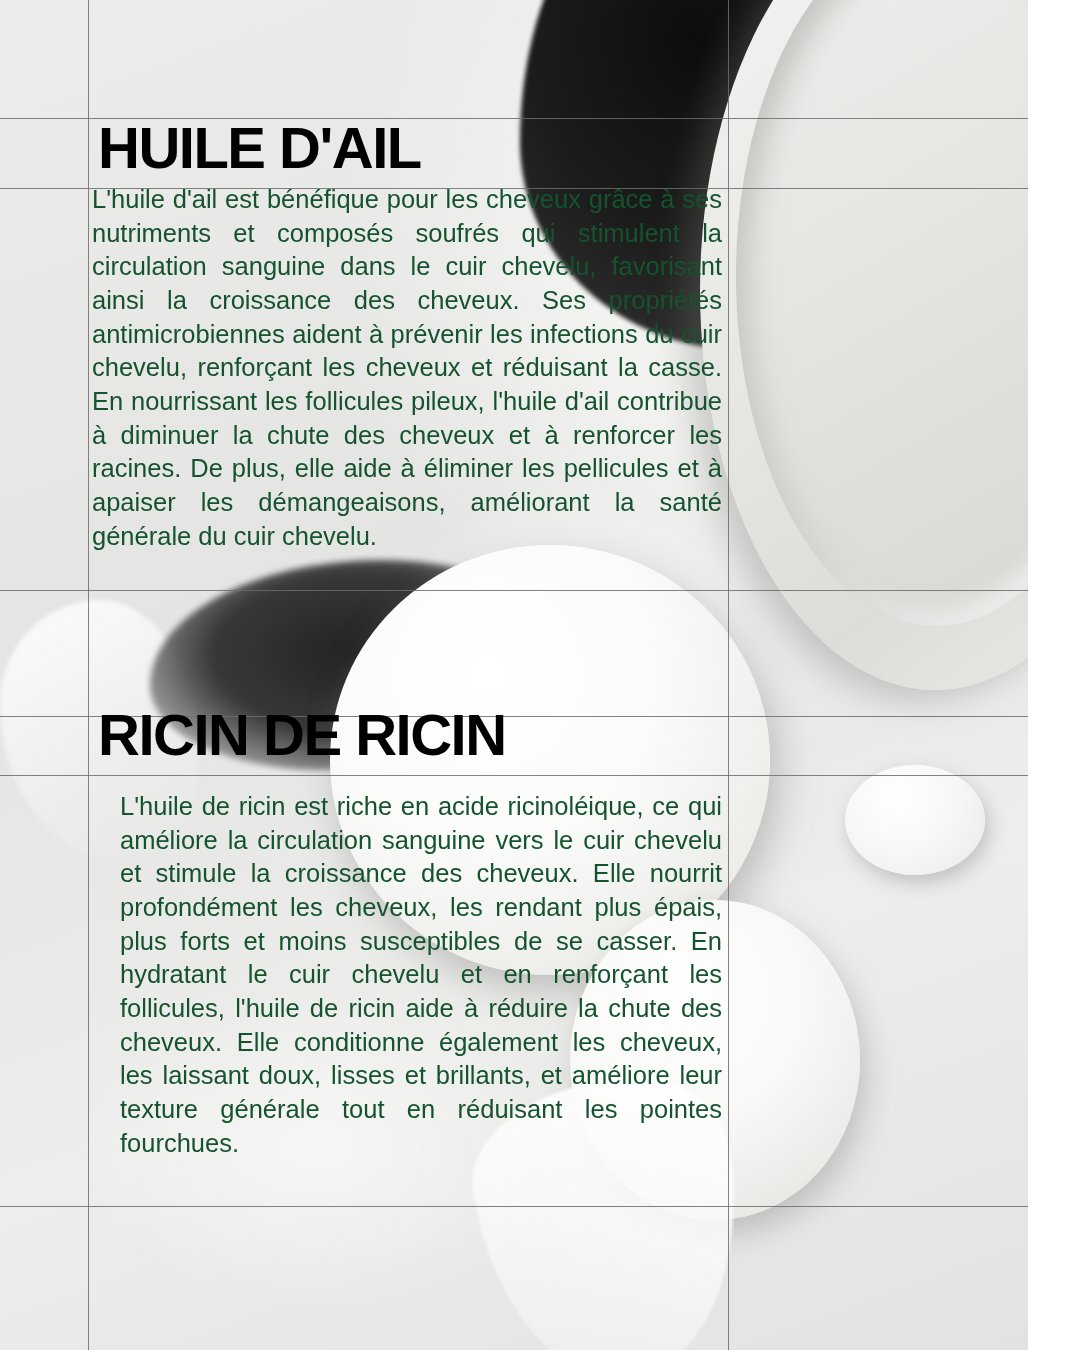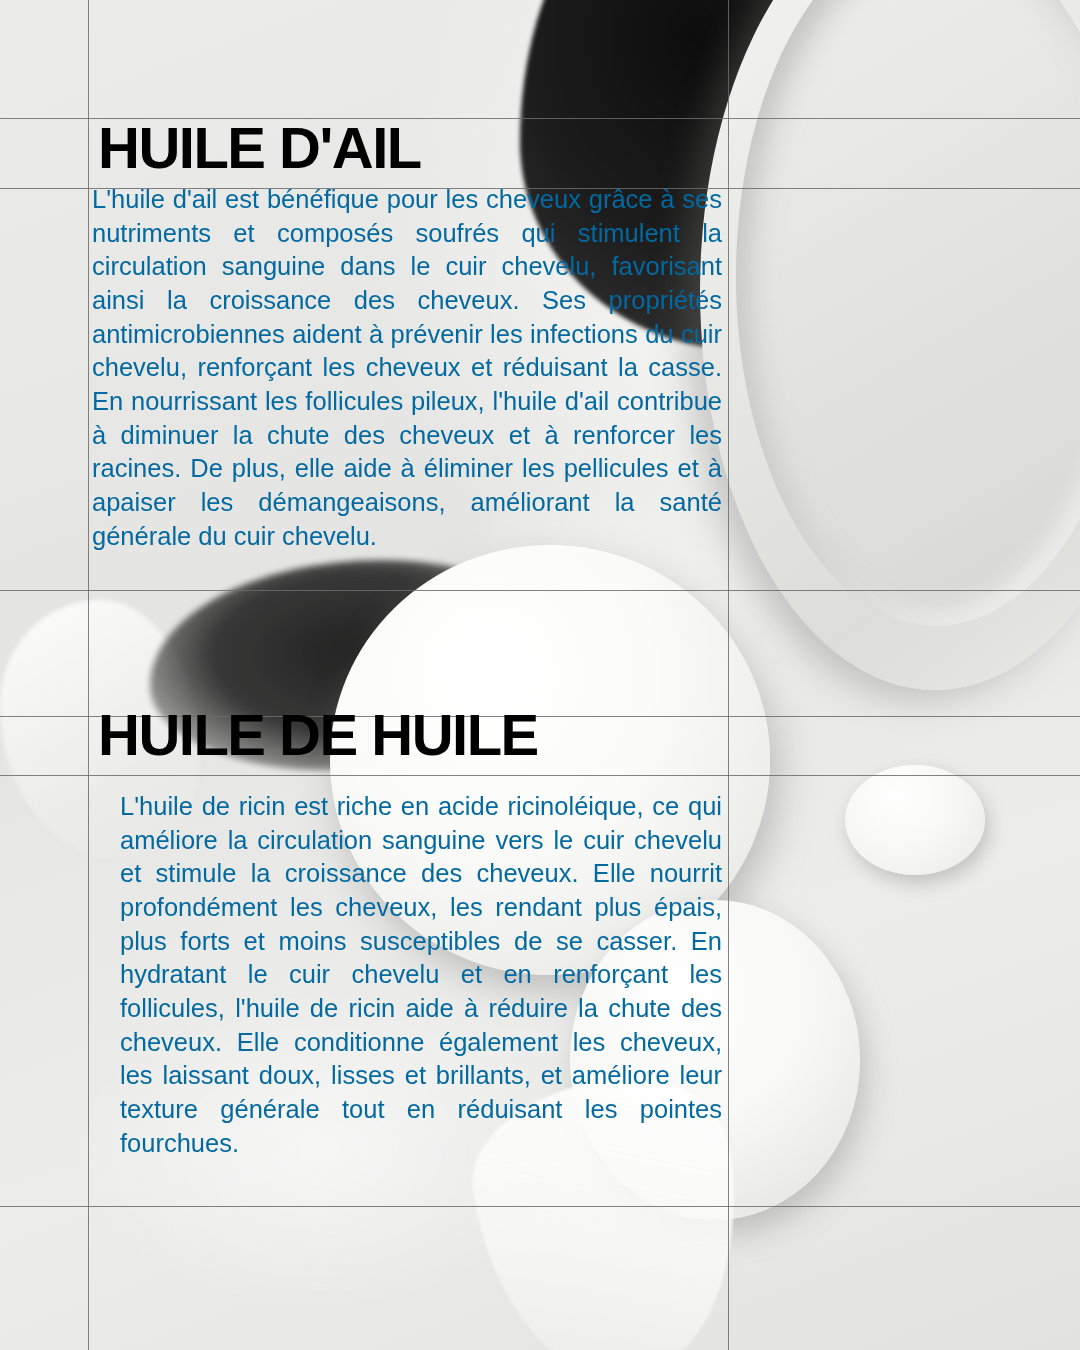--- a/index.html
+++ b/index.html
@@ -5,24 +5,25 @@
   html, body {
     margin: 0;
     padding: 0;
     background: #ffffff;
   }
   body {
     font-family: "Liberation Sans", sans-serif;
   }
   .canvas {
     position: relative;
-    width: 1080px;
+    width: 996px;
     height: 1350px;
     overflow: hidden;
     background: #e9e9e7;
+    padding-left: 32px;
   }
 
   
   .photo {
     position: absolute;
     inset: 0;
     background:
       radial-gradient(circle at 78% 18%, #f7f7f6 0%, #f2f2f1 16%, rgba(242,242,241,0) 34%),
       radial-gradient(circle at 56% 50%, #fdfdfd 0%, #f4f4f3 10%, rgba(244,244,243,0) 22%),
       linear-gradient(160deg, #ececeb 0%, #e4e4e2 40%, #ededec 70%, #e2e2e0 100%);
@@ -156,21 +157,21 @@
     line-height: 1.02;
     font-weight: 700;
     letter-spacing: -1.5px;
     color: #000;
     margin: 0 0 6px 10px;
     white-space: nowrap;
   }
   .card-body {
     font-size: 25.5px;
     line-height: 1.32;
-    color: #0369a1;
+    color: #14532d;
     text-align: justify;
     margin: 0;
     padding: 0 6px 0 4px;
     font-weight: 400;
   }
 
   #card-garlic { top: 118px; }
   #card-castor { top: 705px; }
   #card-castor .card-title { margin-left: 10px; }
   #card-castor .card-body { margin-top: 26px; margin-left: 28px; }
@@ -201,17 +202,17 @@
   <div class="rule h" style="top:1206px;"></div>
   <div class="rule v" style="left:88px;"></div>
   <div class="rule v" style="left:728px;"></div>
 
   <div class="card" id="card-garlic">
     <h1 class="card-title">HUILE D'AIL</h1>
     <p class="card-body">L'huile d'ail est bénéfique pour les cheveux grâce à ses nutriments et composés soufrés qui stimulent la circulation sanguine dans le cuir chevelu, favorisant ainsi la croissance des cheveux. Ses propriétés antimicrobiennes aident à prévenir les infections du cuir chevelu, renforçant les cheveux et réduisant la casse. En nourrissant les follicules pileux, l'huile d'ail contribue à diminuer la chute des cheveux et à renforcer les racines. De plus, elle aide à éliminer les pellicules et à apaiser les démangeaisons, améliorant la santé générale du cuir chevelu.</p>
   </div>
 
   <div class="card" id="card-castor">
-    <h1 class="card-title">HUILE DE HUILE</h1>
+    <h1 class="card-title">RICIN DE RICIN</h1>
     <p class="card-body">L'huile de ricin est riche en acide ricinoléique, ce qui améliore la circulation sanguine vers le cuir chevelu et stimule la croissance des cheveux. Elle nourrit profondément les cheveux, les rendant plus épais, plus forts et moins susceptibles de se casser. En hydratant le cuir chevelu et en renforçant les follicules, l'huile de ricin aide à réduire la chute des cheveux. Elle conditionne également les cheveux, les laissant doux, lisses et brillants, et améliore leur texture générale tout en réduisant les pointes fourchues.</p>
   </div>
 
 </div>
 
 </body></html>

